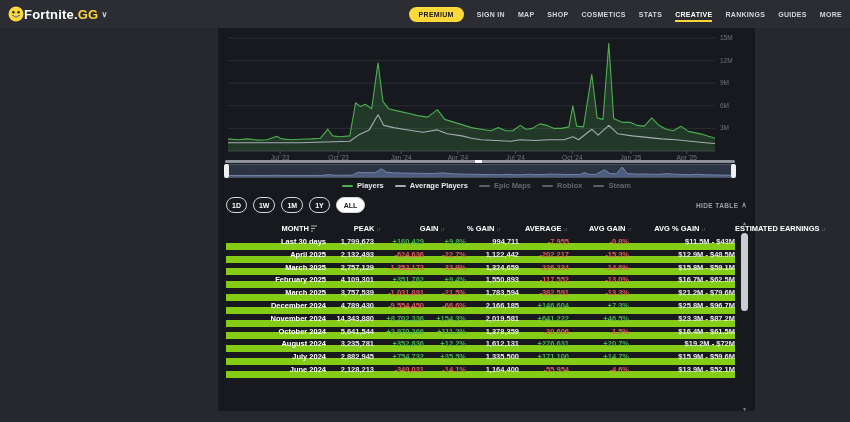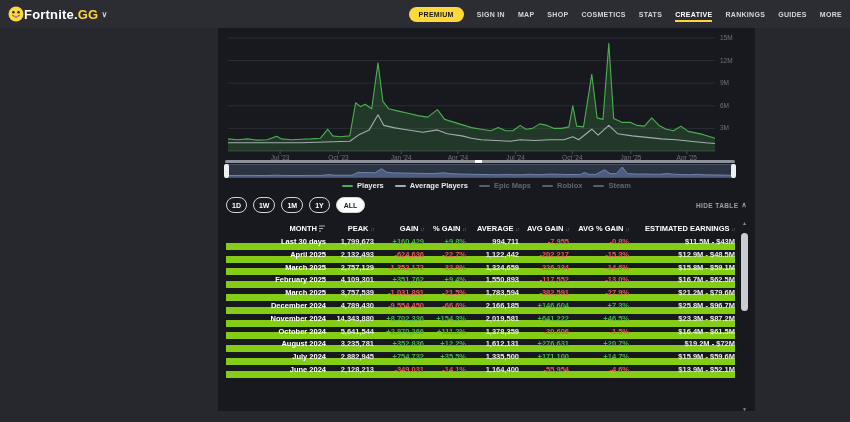--- a/index.html
+++ b/index.html
@@ -35,21 +35,21 @@
   .legend-dash{width:11px;height:2px;border-radius:1px;}
   .legend-label{font-size:7.5px;font-weight:700;color:#e7e9ec;}
   .legend-item.disabled .legend-label{color:#62676e;}
 
   .controls{position:absolute;left:8px;top:168px;width:521px;height:18px;display:flex;align-items:center;}
   .range-btn{height:16px;padding:0 5px;border:1px solid #d3d6da;border-radius:9px;background:transparent;color:#fff;font-size:7px;font-weight:700;margin-right:6px;font-family:inherit;cursor:pointer;}
   .range-btn.active{background:#fff;color:#17191e;padding:0 7px;}
   .hide-table{margin-left:auto;font-size:6.5px;font-weight:700;color:#9ba0a8;letter-spacing:.4px;cursor:pointer;display:flex;align-items:center;gap:3px;}
   .hide-chevron{font-size:7px;color:#9ba0a8;}
 
-  .table-head{position:absolute;left:8px;top:193px;width:509px;display:grid;grid-template-columns:100px 48px 50px 42px 53px 50px 60px 106px;height:15px;align-items:center;}
+  .table-head{position:absolute;left:0;top:193px;width:509px;display:grid;grid-template-columns:100px 48px 50px 42px 53px 50px 60px 106px;height:15px;align-items:center;gap:14px;}
   .th{font-size:7.5px;font-weight:700;color:#fff;display:flex;justify-content:flex-end;align-items:center;gap:2px;cursor:pointer;white-space:nowrap;}
   .sort-icon{font-size:5.5px;color:#868b93;letter-spacing:-1px;}
 
   .rows{position:absolute;left:8px;top:209px;width:509px;height:172px;overflow:hidden;}
   .row{display:grid;grid-template-columns:100px 48px 50px 42px 53px 50px 60px 106px;height:12.8px;align-items:center;border-bottom:7px solid #84cc16;box-sizing:border-box;cursor:pointer;}
   .row.highlight{box-shadow:0 0 0 2px #dc1414;position:relative;z-index:2;}
   .td{font-size:7.5px;font-weight:700;color:#e8eaed;text-align:right;white-space:nowrap;}
   .td.month{color:#ffffff;}
   .td.pos{color:#4caf50;}
   .td.neg{color:#e05b5b;}
@@ -256,21 +256,21 @@
         <div class="td neg">-13.0%</div>
         <div class="td">$16.7M - $62.5M</div>
       </div>
       <div class="row">
         <div class="td month">March 2025</div>
         <div class="td">3,757,539</div>
         <div class="td neg">-1,031,891</div>
         <div class="td neg">-21.5%</div>
         <div class="td">1,783,594</div>
         <div class="td neg">-382,591</div>
-        <div class="td neg">-27.9%</div>
+        <div class="td neg">-13.3%</div>
         <div class="td">$21.2M - $79.6M</div>
       </div>
       <div class="row">
         <div class="td month">December 2024</div>
         <div class="td">4,789,430</div>
         <div class="td neg">-9,554,450</div>
         <div class="td neg">-66.6%</div>
         <div class="td">2,166,185</div>
         <div class="td pos">+146,604</div>
         <div class="td pos">+7.3%</div>

